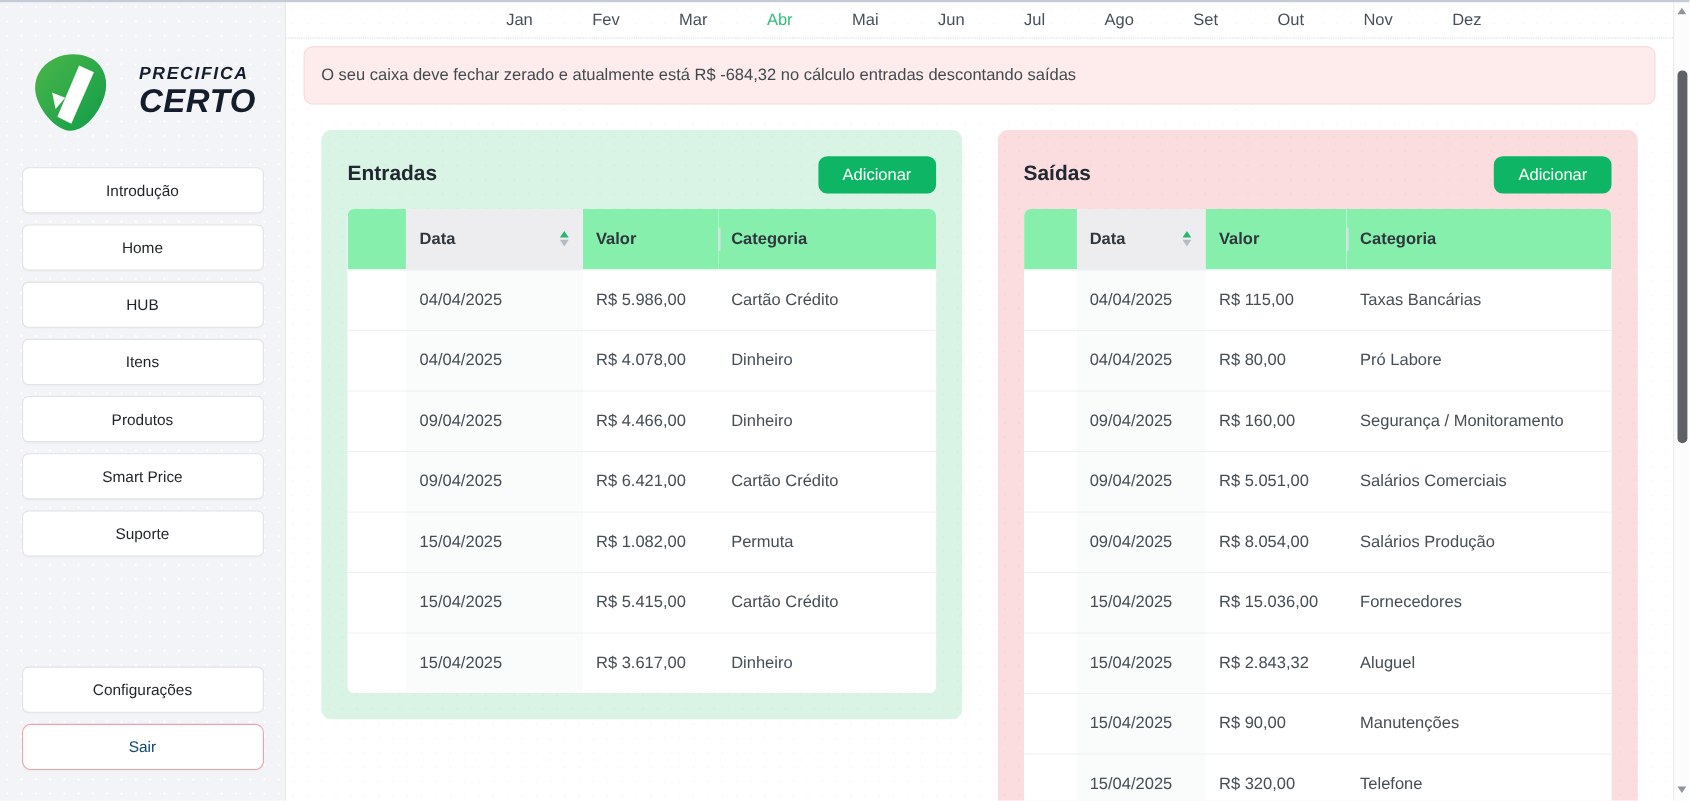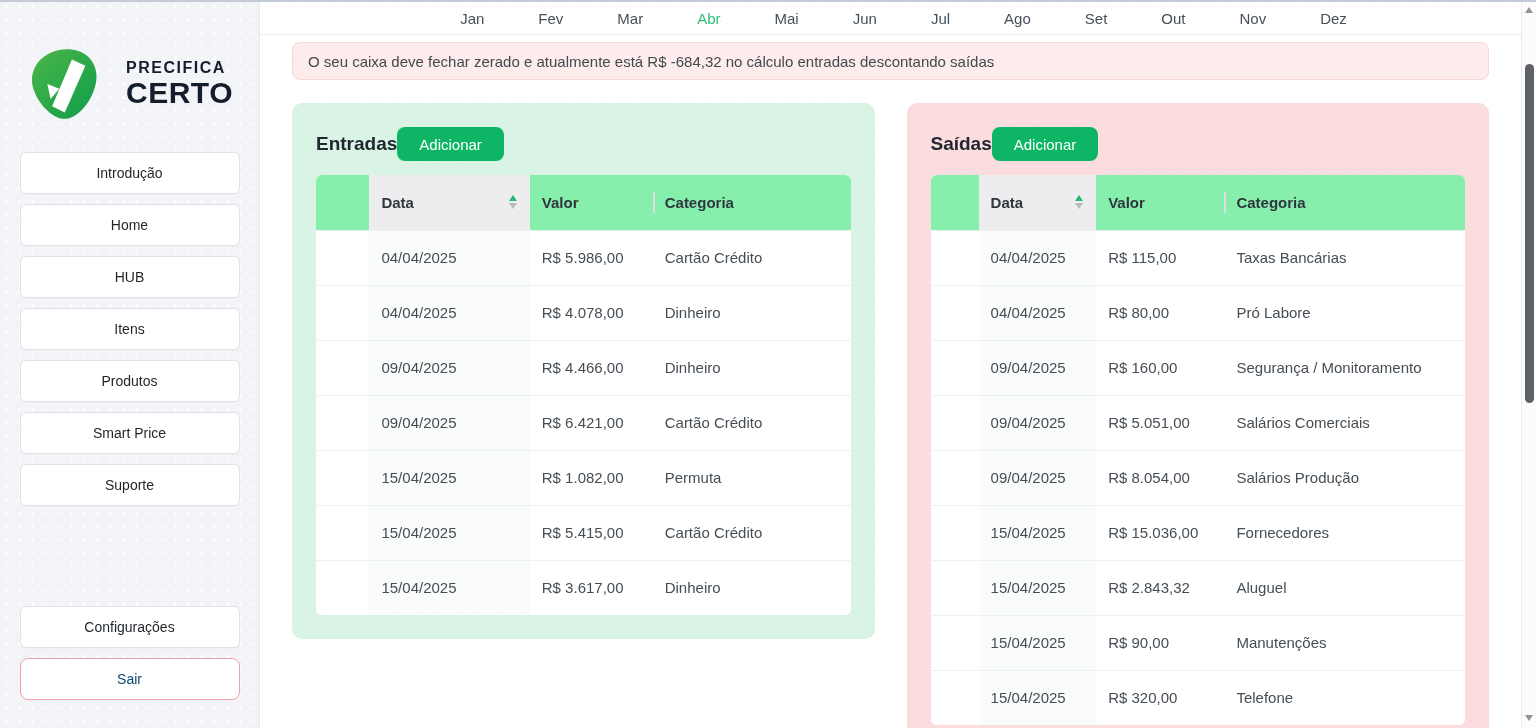--- a/index.html
+++ b/index.html
@@ -13,21 +13,21 @@
   .top-line{ position:absolute; top:0; left:0; width:100%; height:2px; background:#c4cad6; z-index:50; }
 
   
   .sidebar{
     position:absolute; left:0; top:0; width:260px; height:728px;
     background-color:#f3f4f7;
     background-image:radial-gradient(#ffffff 1.1px, transparent 1.1px);
     background-size:13px 13px;
     border-right:1px solid #e6e8ec;
   }
-  .brand{ margin-top:46px; display:flex; align-items:center; justify-content:center; gap:24px; }
+  .brand{ margin-top:46px; display:flex; align-items:center; justify-content:center; gap:24px;font-style:italic; }
   .brand svg{ width:76px; height:76px; display:block; }
   .brand-text{ display:flex; flex-direction:column; line-height:1; }
   .brand-top{ font-size:16px; font-weight:700; letter-spacing:1.5px; color:#131d2b; }
   .brand-bottom{ font-size:30px; font-weight:800; letter-spacing:0.5px; color:#131d2b; margin-top:2px; }
   .nav-list{ margin-top:30px; }
   .nav-btn{
     display:block; width:220px; height:42px; margin:0 auto 10px;
     background:#ffffff; border:1px solid #dfe2e6; border-radius:6px;
     font-family:"Liberation Sans",sans-serif; font-size:14px; color:#1f2429;
     cursor:pointer; box-shadow:0 1px 1px rgba(0,0,0,0.02);
@@ -43,33 +43,33 @@
     background-size:13px 13px;
   }
   .months{
     display:flex; justify-content:center; align-items:center; gap:28px;
     height:33px; border-bottom:1px dotted #d6dbe1;
   }
   .month{ font-size:15px; color:#46505a; cursor:pointer; text-decoration:none;margin-left:26px; }
   .month.active{ color:#2fc077; }
 
   .banner{
-    margin:7px 32px 0; height:38px;
+    margin:7px 16px 0; height:53px;
     background:#fdeceb; border:1px solid #f7d8d6; border-radius:8px;
     display:flex; align-items:center; padding:0 15px;
     font-size:15px; color:#42494f;
   }
 
   .panels{ display:flex; gap:32px; margin:23px 32px 0; align-items:flex-start; }
   .panel{ flex:1; border-radius:10px; padding:24px; }
   .panel-green{ background-color:#d9f4e4;
     background-image:radial-gradient(rgba(30,120,80,0.035) 1px, transparent 1px); background-size:13px 13px; }
   .panel-pink{ background-color:#fbdcdf;
     background-image:radial-gradient(rgba(160,40,60,0.035) 1px, transparent 1px); background-size:13px 13px; }
-  .panel-head{ display:flex; align-items:center; height:34px; margin-bottom:14px; }
+  .panel-head{ display:flex; justify-content:space-between; align-items:center; height:34px; margin-bottom:14px; }
   .panel-title{ font-size:19px; font-weight:700; color:#222831; }
   .btn-add{
     height:34px; padding:0 22px; background:#0eb565; color:#ffffff;
     border:none; border-radius:8px; font-family:"Liberation Sans",sans-serif;
     font-size:15px; cursor:pointer;
   }
 
   .table-wrap{ background:#ffffff; border-radius:6px; overflow:hidden; }
   table{ width:100%; border-collapse:collapse; table-layout:fixed; }
   th,td{ height:55px; text-align:left; padding:0 12px 0 12px; vertical-align:middle; }

